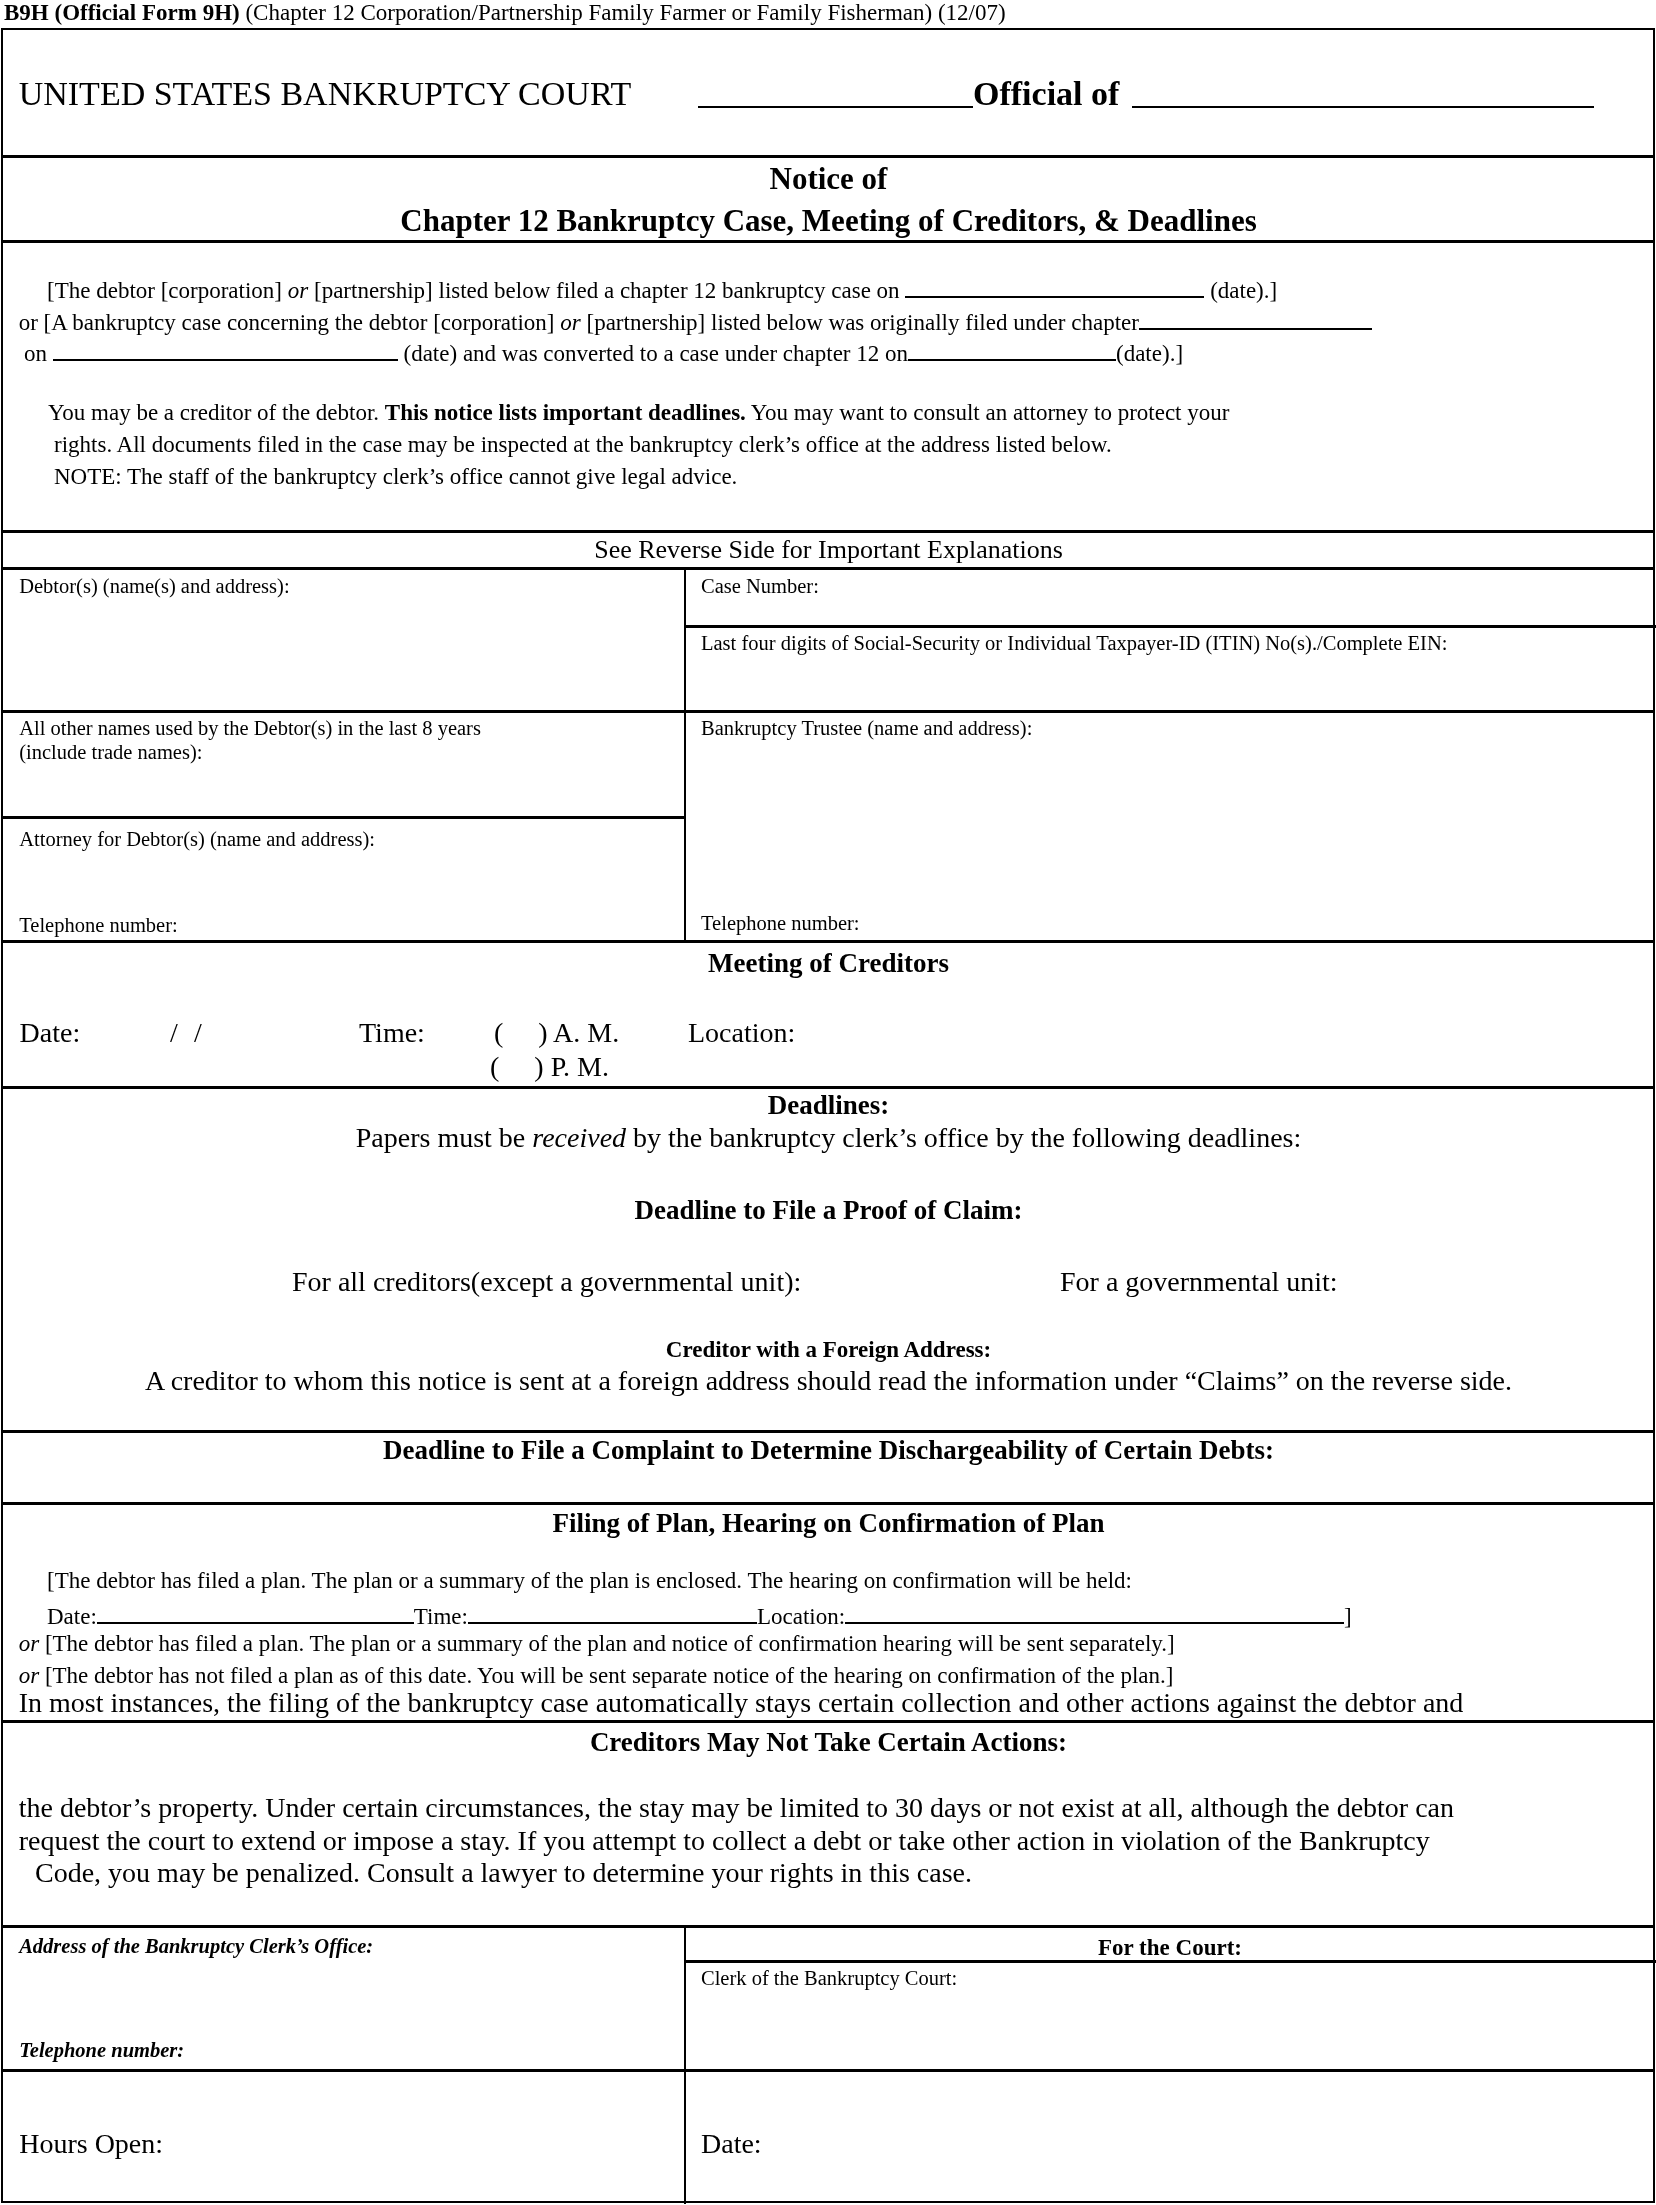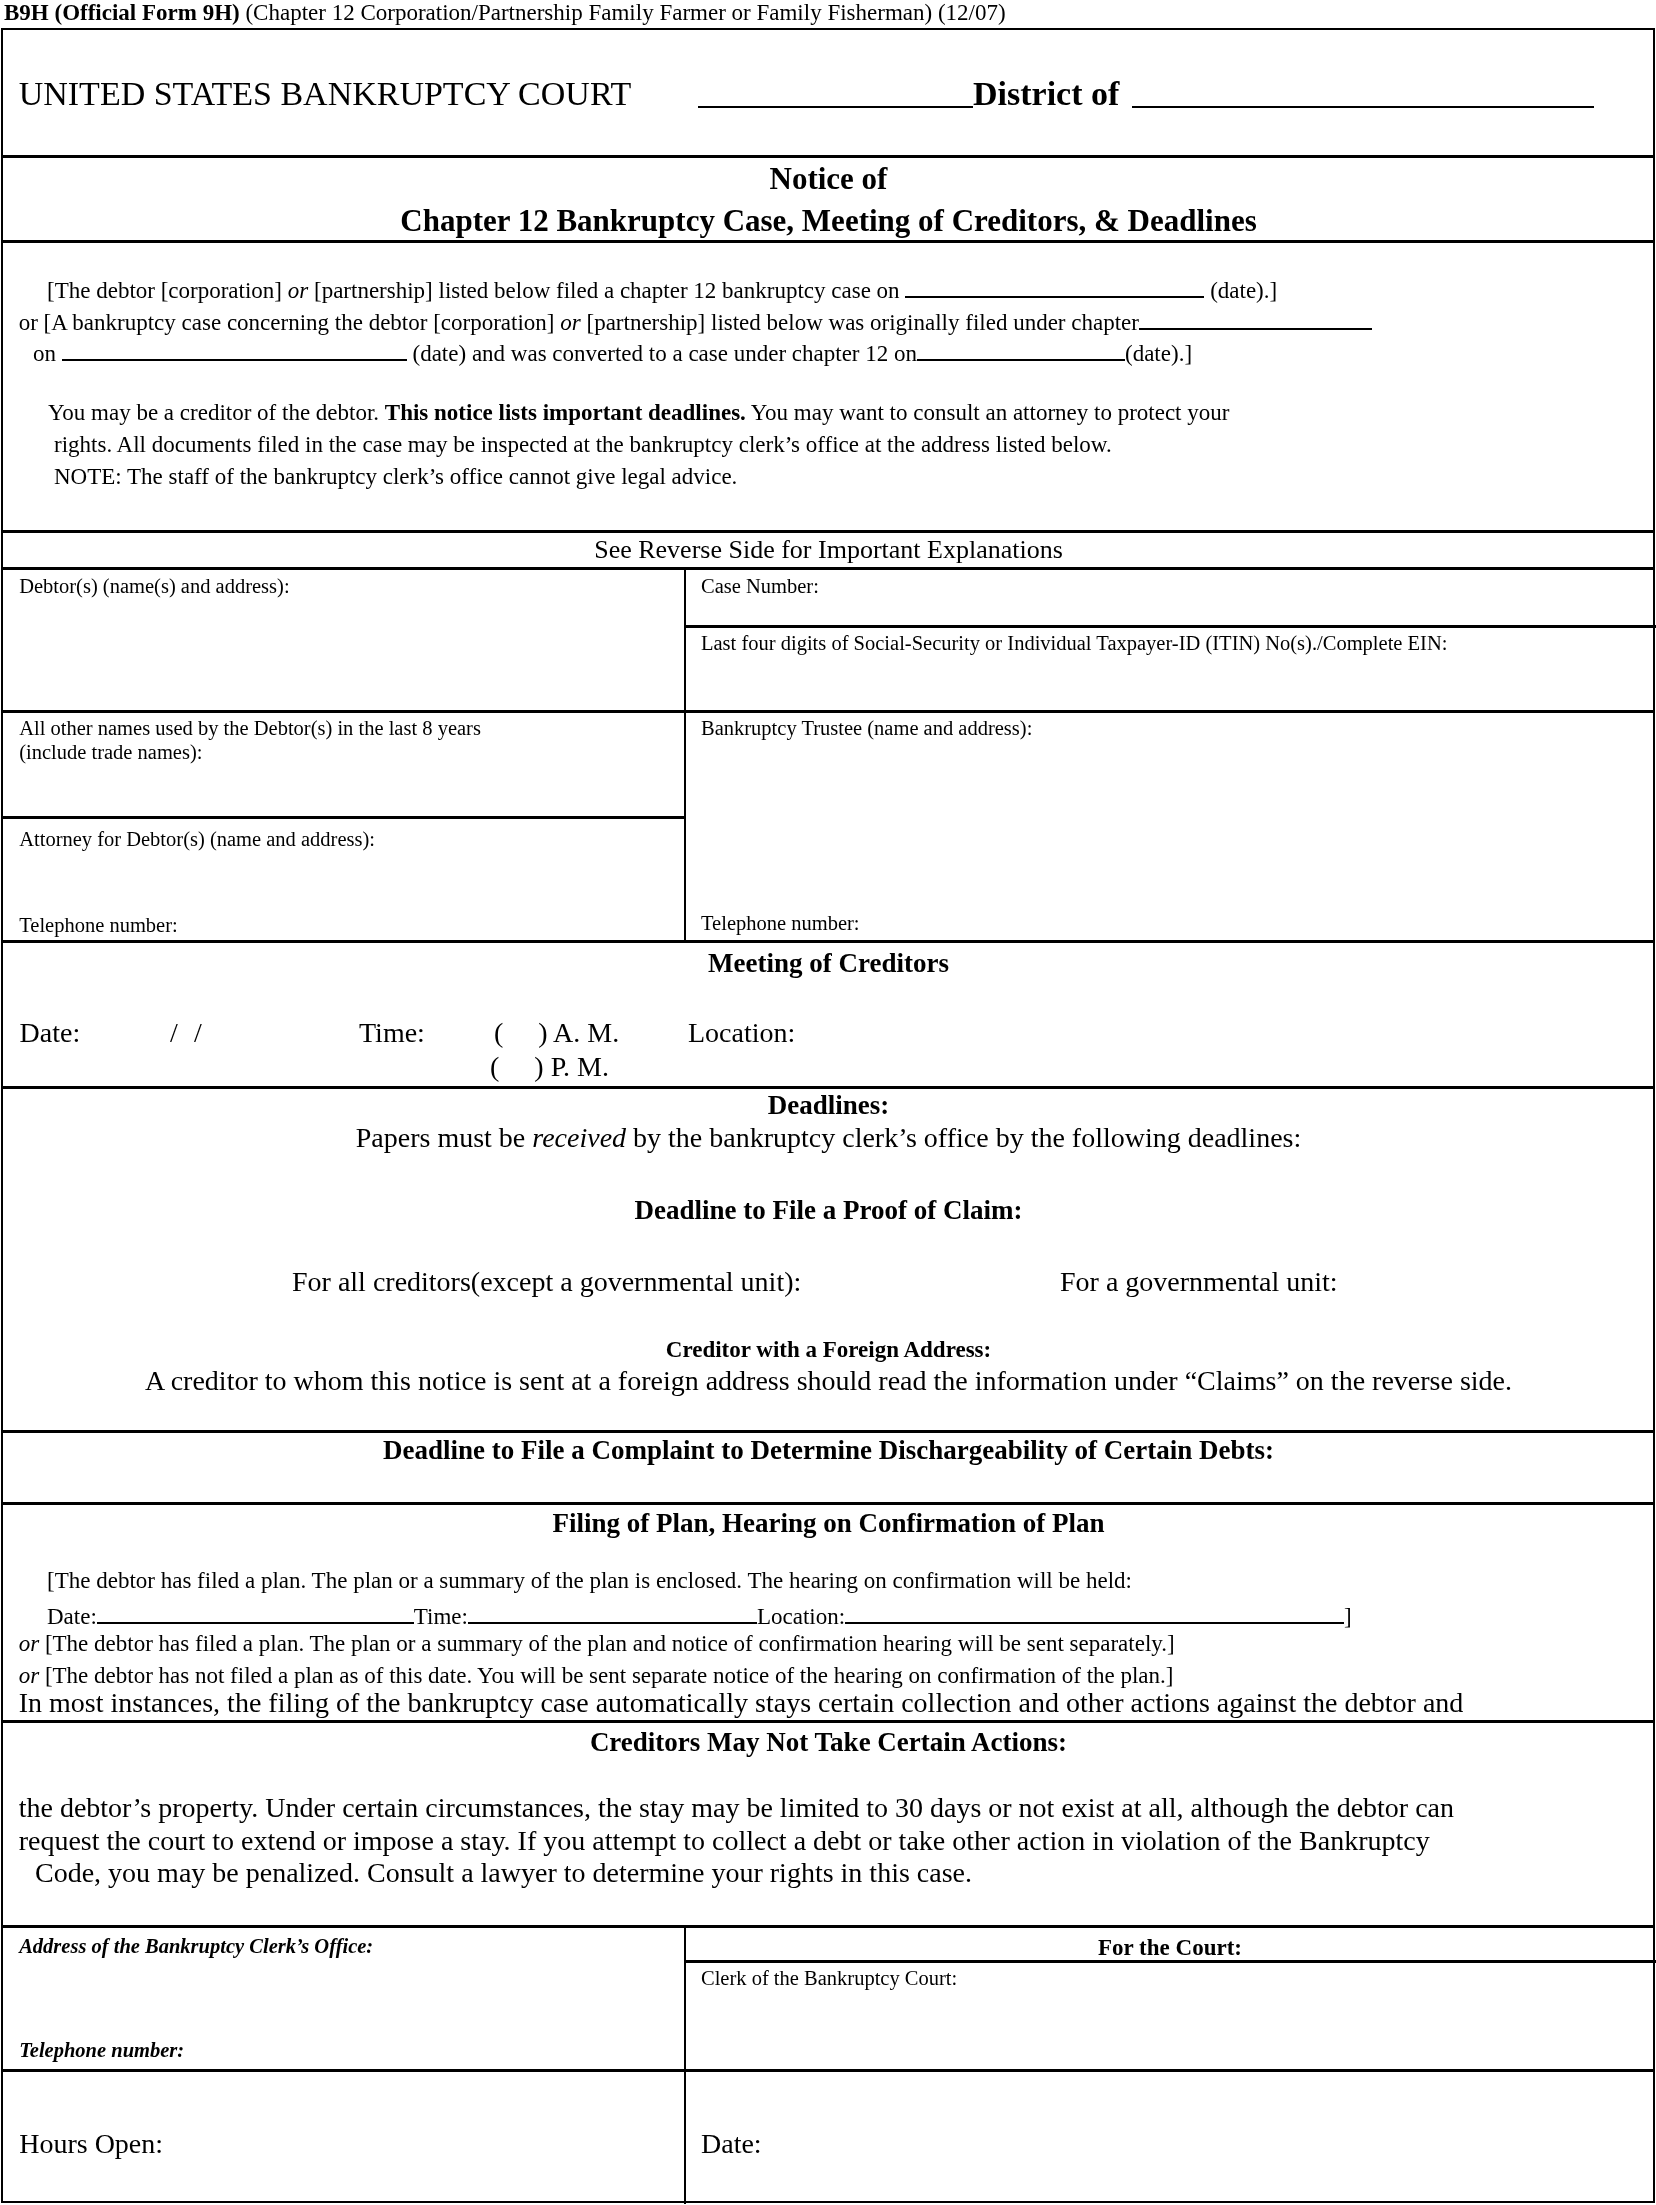--- a/index.html
+++ b/index.html
@@ -30,40 +30,40 @@
 <div class="t f50" style="left:4px; top:0.9px;text-align:center;">
   <span class="b">B9H (Official Form 9H)</span>
   <span>(Chapter 12 Corporation/Partnership Family Farmer or Family Fisherman) (12/07)</span>
 </div>
 
 <div class="box" style="left:1.4px; top:28px; width:1654px; height:2175px;"></div>
 
 <div>
   <div class="t f72" style="left:18.7px; top:77px;">UNITED STATES BANKRUPTCY COURT</div>
   <div class="abs" style="left:698px; top:106px; width:275px; height:2.3px; background:#000;"></div>
-  <div class="t f72 b" style="left:973px; top:77px;">District of</div>
+  <div class="t f72 b" style="left:973px; top:77px;">Official of</div>
   <div class="abs" style="left:1132px; top:106px; width:462px; height:2.3px; background:#000;"></div>
 </div>
 <div class="hline" style="left:1.4px; top:155px; width:1654px;"></div>
 
 <div>
   <div class="t f66 b c" style="top:163px;">Notice of</div>
   <div class="t f66 b c" style="top:205px;">Chapter 12 Bankruptcy Case, Meeting of Creditors, &amp; Deadlines</div>
 </div>
 <div class="hline" style="left:1.4px; top:240px; width:1654px;"></div>
 
 <div>
   <div class="t f50" style="left:47px; top:275px;">
     <span>[The debtor [corporation] </span><span class="i">or</span><span> [partnership] listed below filed a chapter 12 bankruptcy case on</span>
     <span class="u" style="width:299px;"></span><span> (date).]</span>
   </div>
   <div class="t f50" style="left:18.7px; top:307px;">
     <span>or [A bankruptcy case concerning the debtor [corporation] </span><span class="i">or</span><span> [partnership] listed below was originally filed under chapter</span><span class="u" style="width:233px;"></span>
   </div>
-  <div class="t f50" style="left:33px; top:338px;">
+  <div class="t f50" style="left:24px; top:338px;">
     <span>on</span>
     <span class="u" style="width:345px;"></span><span> (date) and was converted to a case under chapter 12 on</span><span class="u" style="width:208px;"></span><span>(date).]</span>
   </div>
   <div class="t f50" style="left:48px; top:401px;">
     <span>You may be a creditor of the debtor.  </span><span class="b">This notice lists important deadlines.</span><span>  You may want to consult an attorney to protect your</span>
   </div>
   <div class="t f50" style="left:54px; top:433px;">rights.  All documents filed in the case may be inspected at the bankruptcy clerk’s office at the address listed below.</div>
   <div class="t f50" style="left:54px; top:465px;">NOTE:  The staff of the bankruptcy clerk’s office cannot give legal advice.</div>
 </div>
 <div class="hline" style="left:1.4px; top:530px; width:1654px;"></div>

